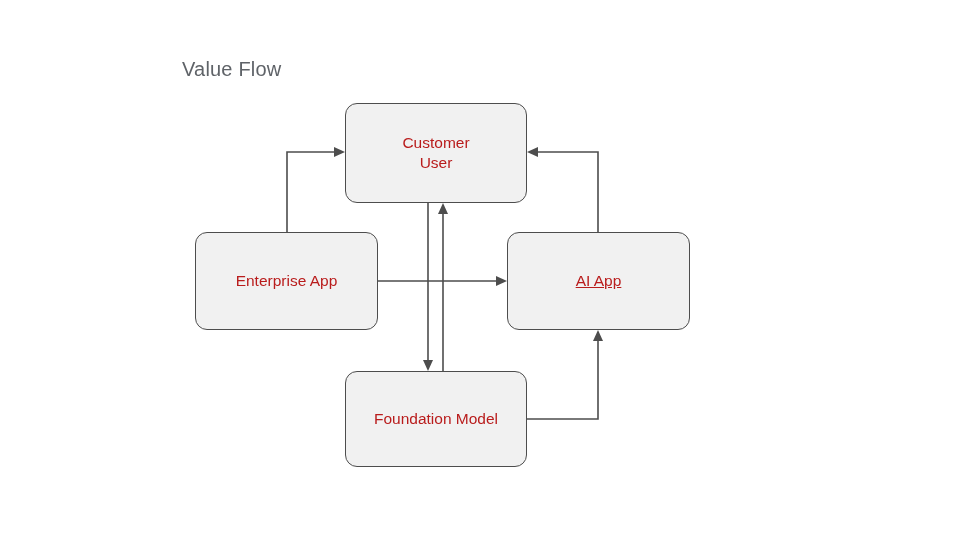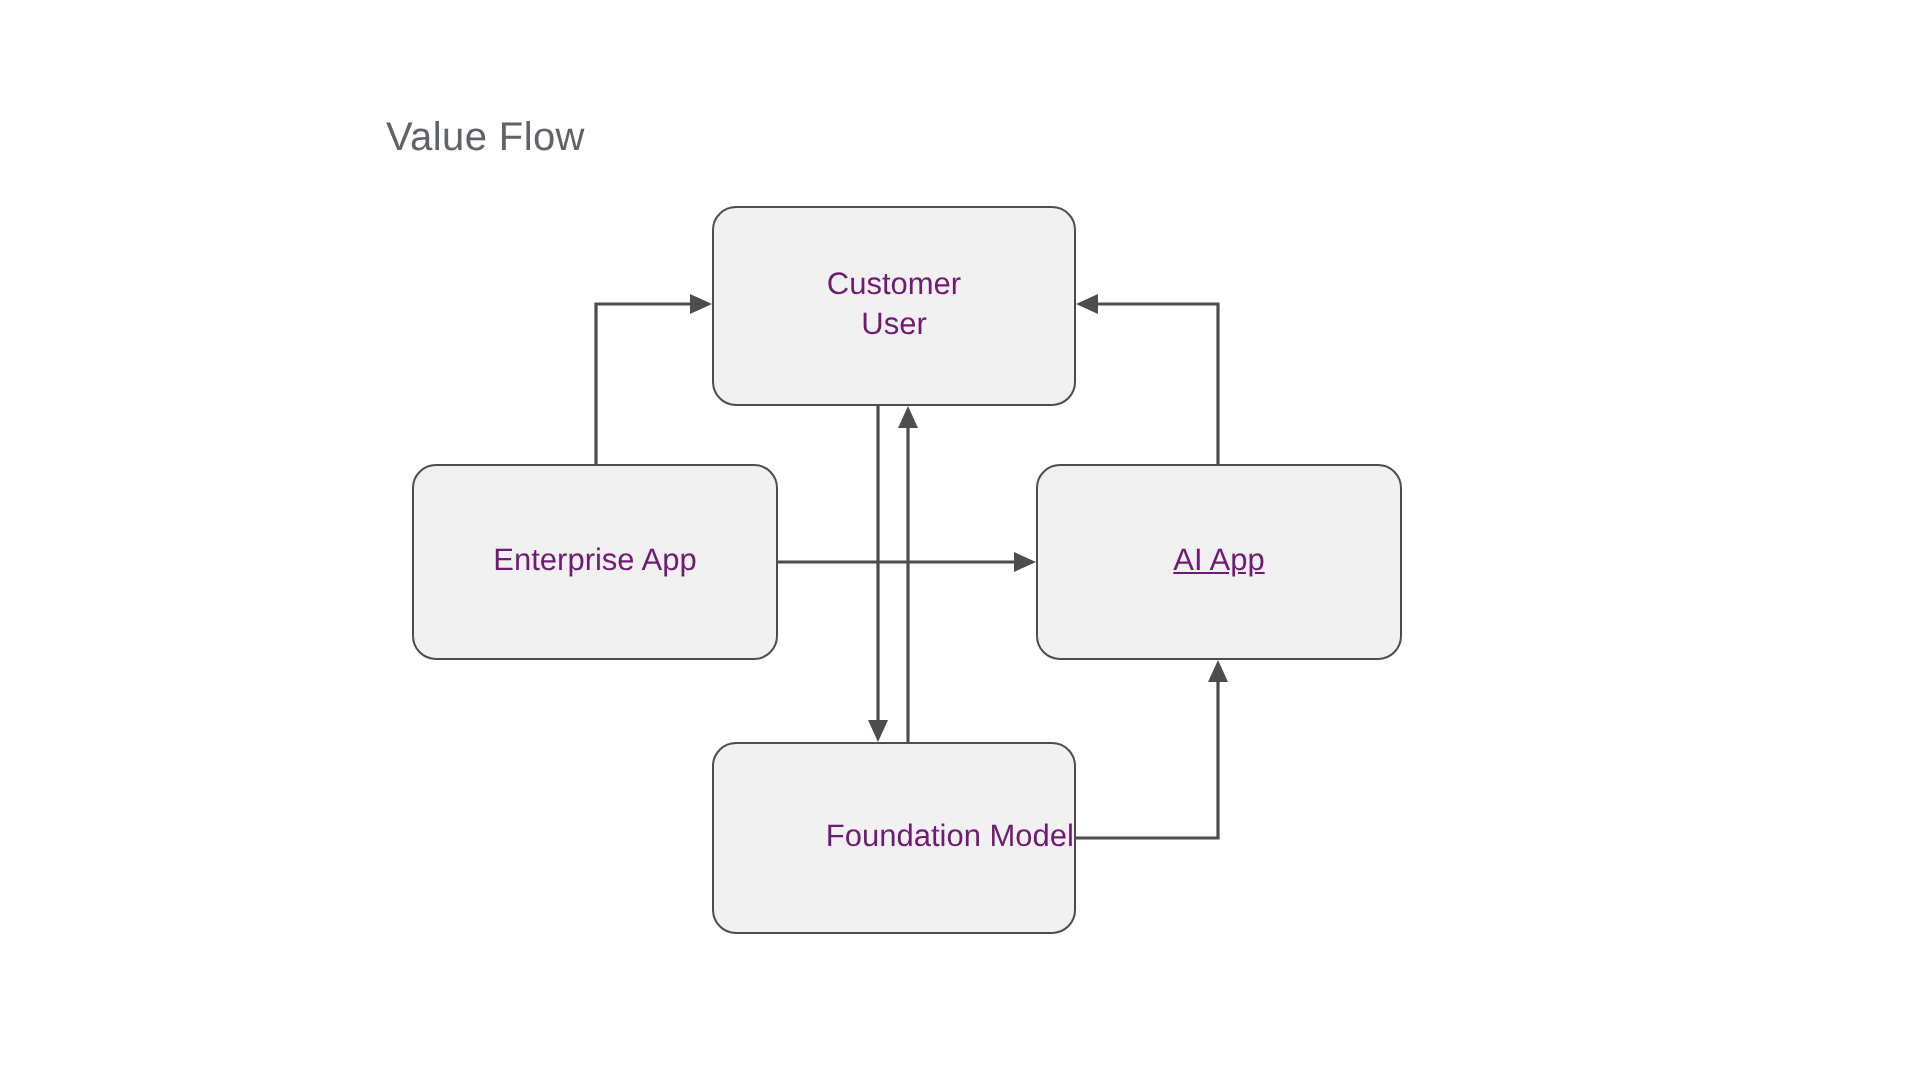--- a/index.html
+++ b/index.html
@@ -9,21 +9,21 @@
   }
   body {
     width: 960px;
     height: 540px;
     overflow: hidden;
     font-family: "Liberation Sans", sans-serif;
     position: relative;
   }
   #canvas {
     position: absolute;
-    left: 11px;
+    left: 0;
     top: 0;
     width: 848px;
     height: 540px;
   }
   .diagram-title {
     position: absolute;
     left: 182px;
     top: 58px;
     font-family: "Liberation Sans", sans-serif;
     font-size: 20px;
@@ -36,32 +36,32 @@
     box-sizing: border-box;
     background: #f1f1f1;
     border: 1.15px solid #4d4d4d;
     border-radius: 12px;
     display: flex;
     align-items: center;
     justify-content: center;
     text-align: center;
     font-family: "Liberation Sans", sans-serif;
     font-size: 15.5px;
-    color: #701a75;
+    color: #b91c1c;
     line-height: 1.32;
     z-index: 3;
   }
   .node-label {
     display: block;
     white-space: pre-line;
   }
   #node-customer-user { left: 345px; top: 103px; width: 182px; height: 100px; }
   #node-enterprise-app { left: 195px; top: 232px; width: 183px; height: 98px; }
   #node-ai-app        { left: 507px; top: 232px; width: 183px; height: 98px; text-decoration: underline; }
-  #node-foundation-model { left: 345px; top: 371px; width: 182px; height: 96px; justify-content: flex-end; }
+  #node-foundation-model { left: 345px; top: 371px; width: 182px; height: 96px; }
 
   svg.edges {
     position: absolute;
     left: 0;
     top: 0;
     width: 960px;
     height: 540px;
     z-index: 1;
     overflow: visible;
   }

